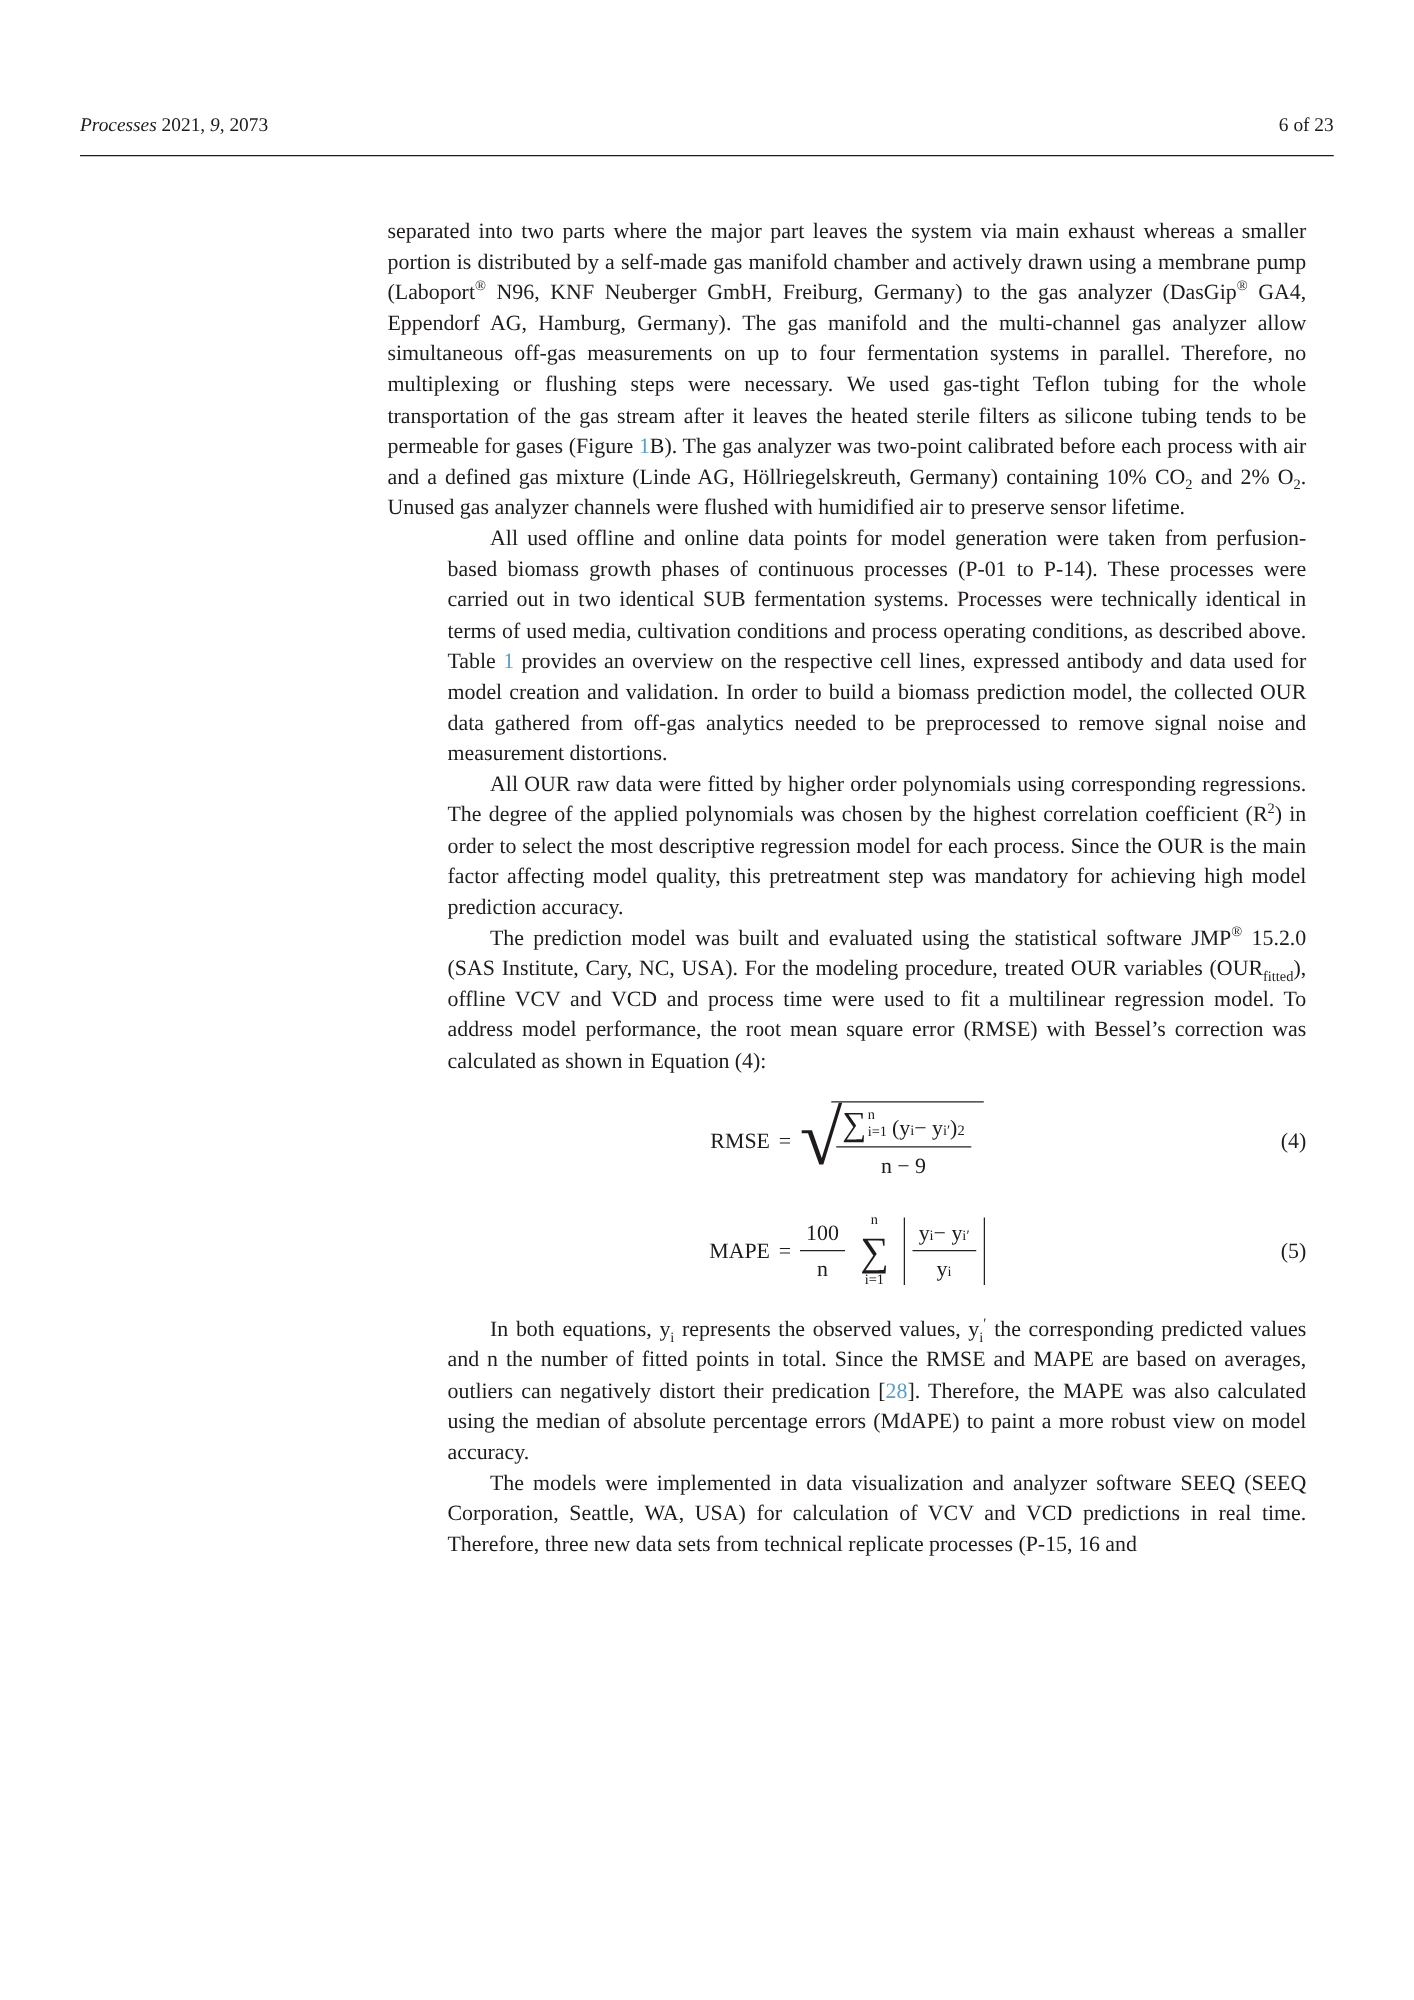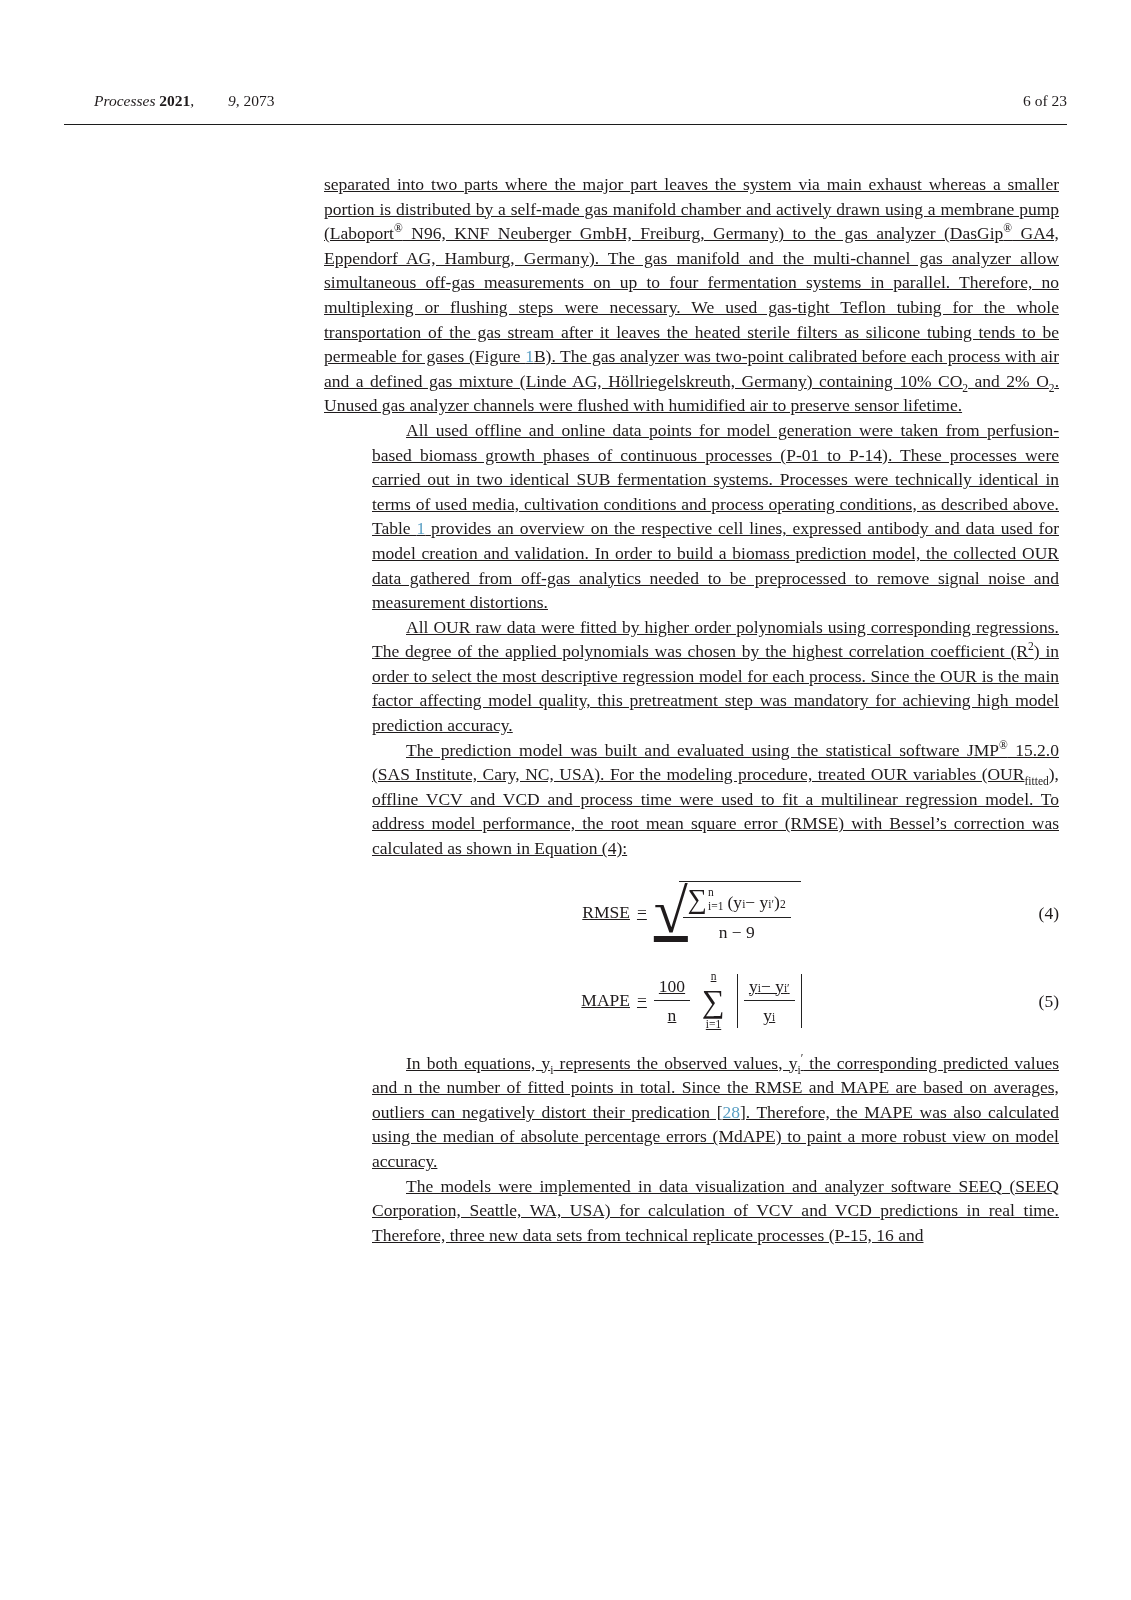--- a/index.html
+++ b/index.html
@@ -16,36 +16,35 @@
     position: absolute; left: 64px; right: 64px; top: 92px;
     display: flex; justify-content: space-between; align-items: baseline;
     font-size: 15.5px;
   }
   .header-rule {
     position: absolute; left: 64px; right: 64px; top: 124px;
     border-top: 1.5px solid #1c1c1c; height: 0;
   }
 
   .content {
-    position: absolute; left: 324px; top: 172px; width: 735px;
+    position: absolute; left: 310px; top: 172px; width: 735px;
     font-size: 17.5px; line-height: 24.6px;
     text-align: justify;
-    text-decoration: underline;
   }
   .para { margin: 0; }
   .para.indent { text-indent: 34px; margin-left: 48px; }
 
   .section-heading {
     font-style: italic;
     margin: 22px 0 9px 0;
     text-align: left;
   }
 
-  .seg-i { font-style: italic; margin-left: 30px; }
-  .seg-b { font-weight: bold; }
+  .seg-i { font-style: italic; }
+  .seg-b { font-weight: normal; }
   .seg-sup { vertical-align: super; font-size: 66%; line-height: 0; }
   .seg-sub { vertical-align: sub; font-size: 66%; line-height: 0; }
   .seg-link { color: #5b9fc4; text-decoration: none; cursor: pointer; }
 
   
   .equation-row {
     position: relative;
     margin: 16px 0 14px 0;
     display: flex; justify-content: center; align-items: center;
     min-height: 72px;

